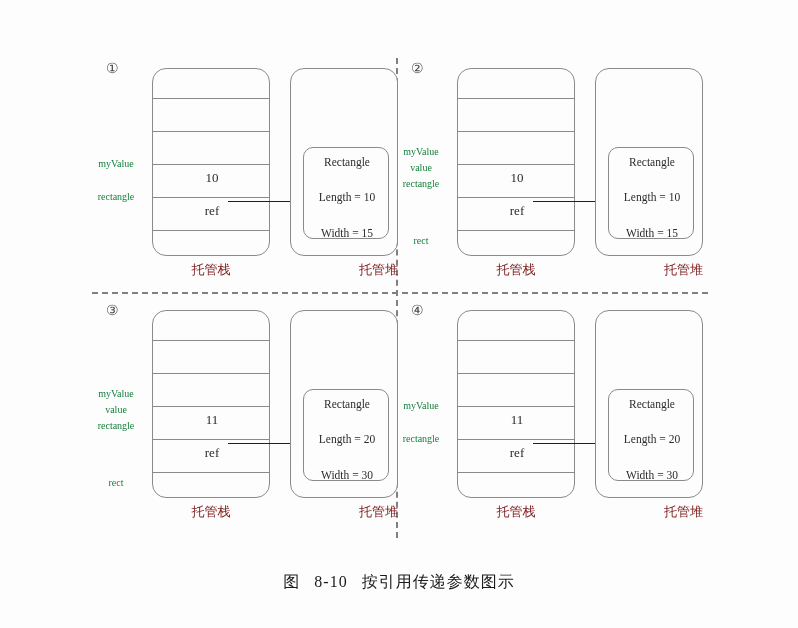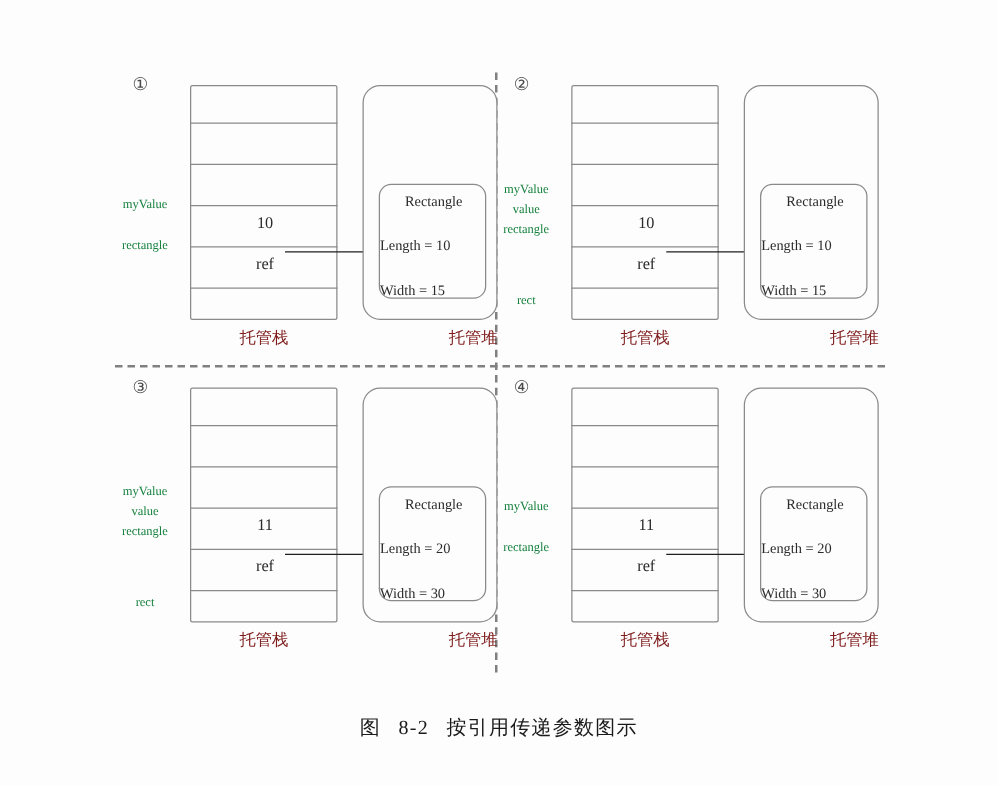--- a/index.html
+++ b/index.html
@@ -62,21 +62,21 @@
   }
 
   
   .stack {
     position: absolute;
     left: 52px;
     top: 10px;
     width: 118px;
     height: 188px;
     border: 1.2px solid #8a8a8a;
-    border-radius: 2px;
+    border-radius: 14px;
     box-sizing: border-box;
     background: #fdfdfd;
   }
   .stack .divider {
     position: absolute;
     left: -1.2px;
     width: 118px;
     height: 0;
     border-top: 1.2px solid #8a8a8a;
   }
@@ -153,21 +153,21 @@
     width: 86px;
     text-align: center;
     font-size: 11.5px;
     color: #2b2b2b;
   }
   .rectbox .rb-line1,
   .rectbox .rb-line2 {
     position: absolute;
     left: 0;
     width: 86px;
-    text-align: left;
+    text-align: center;
     font-size: 11.5px;
     color: #2b2b2b;
     white-space: nowrap;
   }
   .rectbox .rb-line1 { top: 43px; }
   .rectbox .rb-line2 { top: 79px; }
 
   
   .arrow {
     position: absolute;
@@ -365,16 +365,16 @@
         <div class="rb-line1">Length = 20</div>
         <div class="rb-line2">Width = 30</div>
       </div>
     </div>
 
     <div class="boxcap stackcap">托管栈</div>
     <div class="boxcap heapcap">托管堆</div>
   </div>
 
   <div class="figcap">
-    <span>图</span><span class="cap-num">8-2</span><span>按引用传递参数图示</span>
+    <span>图</span><span class="cap-num">8-10</span><span>按引用传递参数图示</span>
   </div>
 
 </div>
 
 </body></html>

